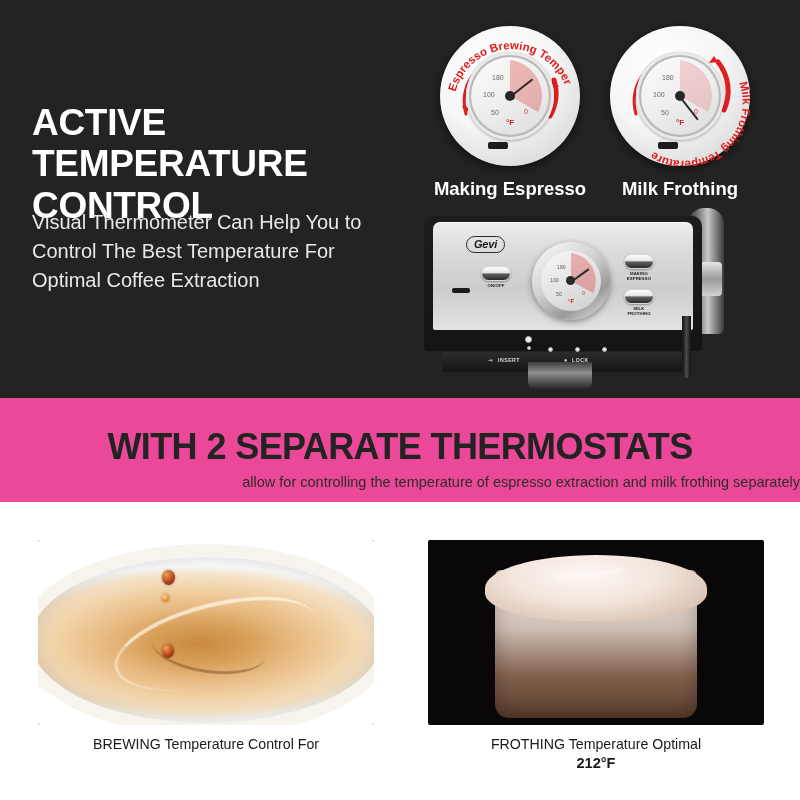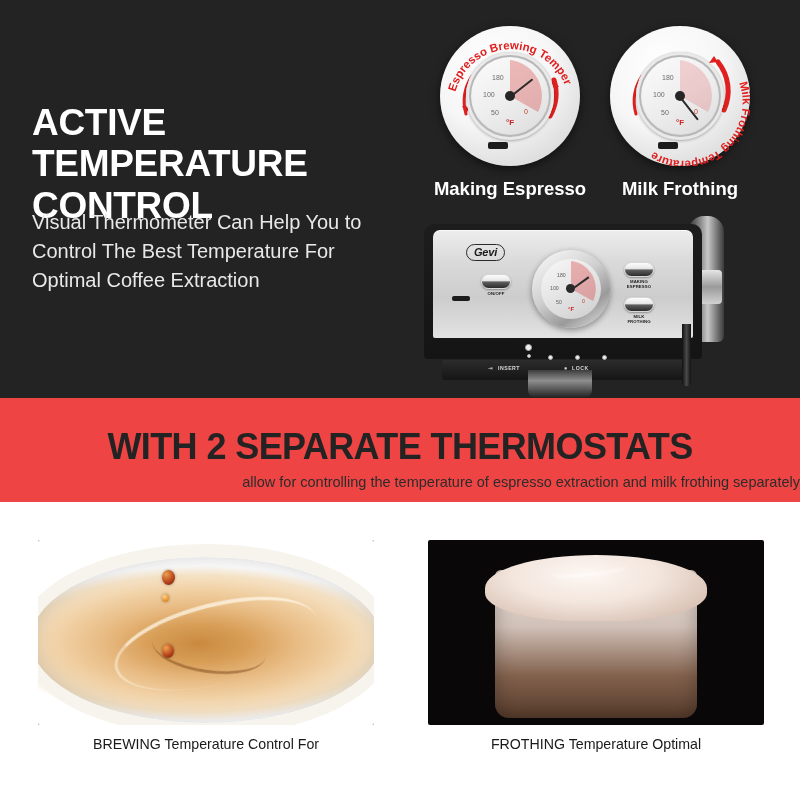--- a/index.html
+++ b/index.html
@@ -152,21 +152,21 @@
     font-size: 18.5px;
     font-weight: bold;
     white-space: nowrap;
   }
   #caption-espresso { left: 430px; width: 160px; text-align: center; }
   #caption-milk     { left: 600px; width: 160px; text-align: center; }
 
   
   .machine {
     position: absolute;
-    left: 424px; top: 216px;
+    left: 424px; top: 208px;
     width: 300px; height: 182px;
   }
 
   .machine-body {
     position: absolute;
     left: 0; top: 8px;
     width: 278px; height: 135px;
     background: linear-gradient(180deg, #1d1d1d 0%, #141414 100%);
     border-radius: 10px 10px 4px 4px;
   }
@@ -351,21 +351,21 @@
     width: 36px; height: 126px;
     background: linear-gradient(90deg, #2a2a2a 0%, #8c8c8c 35%, #c8c8c8 55%, #3a3a3a 100%);
     border-radius: 16px 16px 6px 6px;
   }
 
   
   .banner {
     position: absolute;
     left: 0; top: 398px;
     width: 800px; height: 104px;
-    background: #ef4444;
+    background: #ec4899;
   }
   .banner-title {
     position: absolute;
     left: 0; top: 28px;
     width: 800px;
     text-align: center;
     color: #232323;
     font-size: 36px;
     font-weight: bold;
     letter-spacing: -0.6px;
@@ -659,17 +659,18 @@
       <div class="card-photo">
         <div class="foam">
           <div class="foam-glass"></div>
           <div class="foam-top">
             <div class="foam-dimple"></div>
           </div>
         </div>
       </div>
       <div class="card-caption">
         <b>FROTHING</b><span> Temperature Optimal</span><br>
+        <span class="card-temp">212°F</span>
       </div>
     </div>
 
   </section>
 </div>
 
 </body></html>

